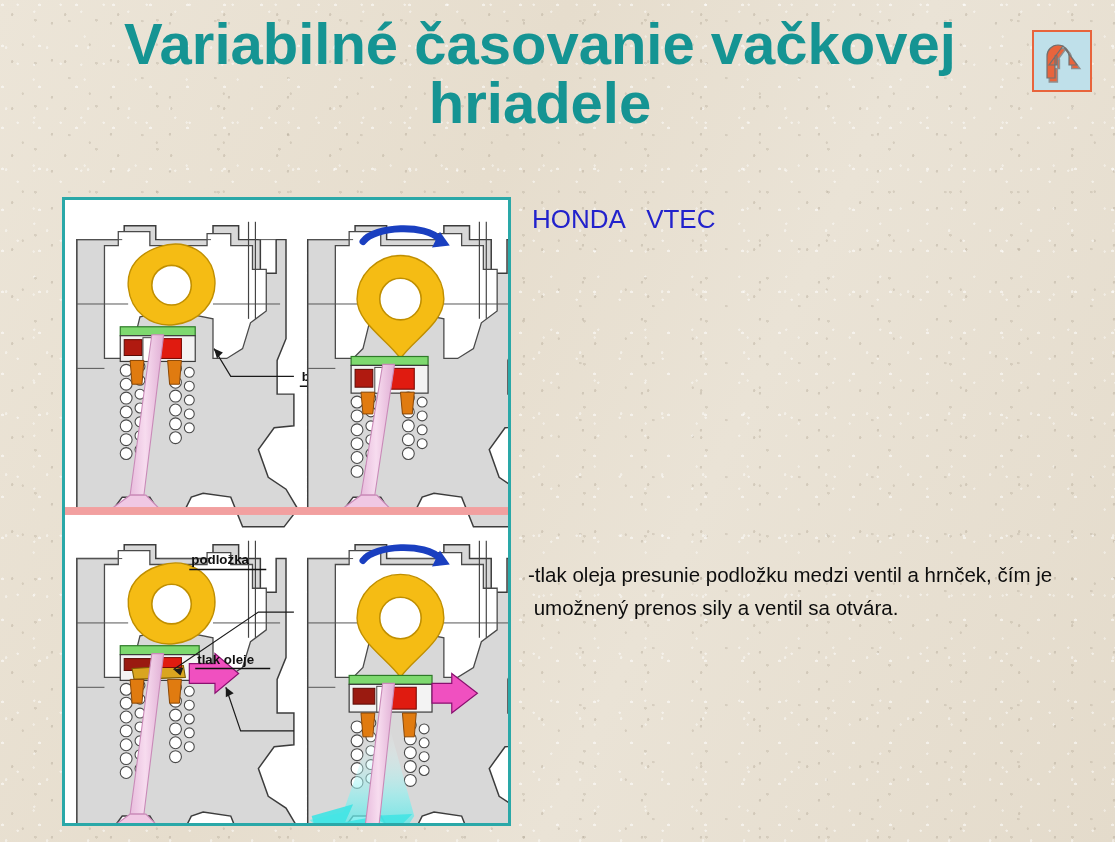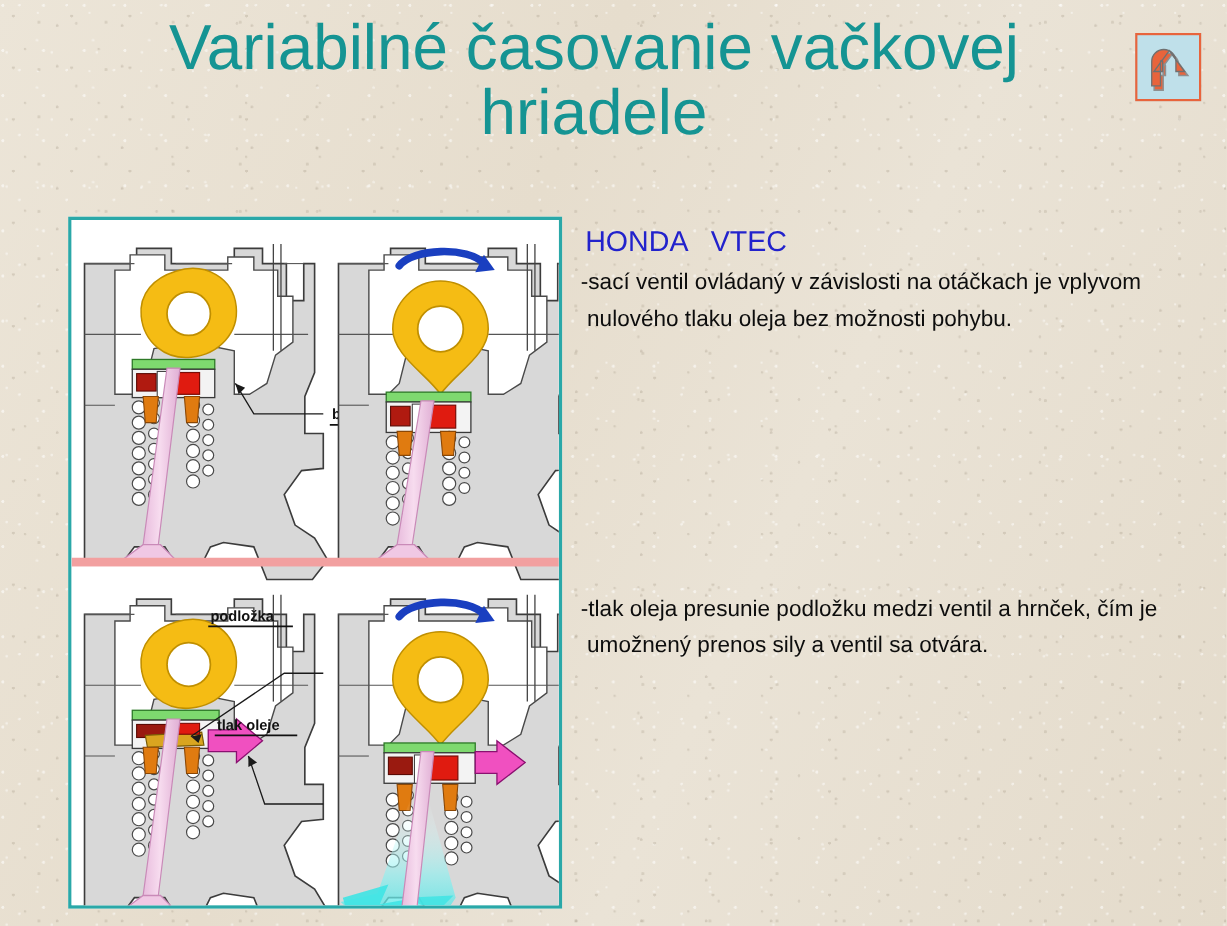--- a/index.html
+++ b/index.html
@@ -40,21 +40,21 @@
   
   #title {
     position: absolute;
     left: 70px;
     top: 14px;
     width: 940px;
     text-align: center;
     color: #159493;
     font-size: 58px;
     line-height: 1.02;
-    font-weight: 400;
+    font-weight: 700;
     letter-spacing: 0px;
     font-family: "Liberation Sans", sans-serif;
   }
 
   
   #return-btn {
     position: absolute;
     left: 1032px;
     top: 30px;
     width: 60px;
@@ -89,21 +89,21 @@
     font-weight: normal;
     white-space: pre;
   }
   .body-para {
     position: absolute;
     color: #0d0d0d;
     font-size: 20.5px;
     line-height: 33px;
   }
   #para-1 { left: 528px; top: 240px; width: 580px; }
-  #para-2 { left: 528px; top: 537px; width: 580px; }
+  #para-2 { left: 528px; top: 558px; width: 580px; }
   .body-para .ln { display: block; white-space: pre; }
 </style>
 </head>
 <body>
 
 <div id="slide">
 
   <div id="title">Variabilné časovanie vačkovej hriadele</div>
 
   <div id="return-btn">
@@ -462,23 +462,19 @@
         </g>
 
         <path d="M88 166 L100 166 L84 312 L70 312 Z" fill="url(#stemGrad)" stroke="#c98ab8" stroke-width="1.1"></path>
         <path d="M70 312 L86 312 L104 328 L48 328 Z" fill="#f0c8e4" stroke="#c98ab8" stroke-width="1.2"></path>
       </g>
     </svg>
   </div>
 
   <div id="honda-heading">HONDA   VTEC</div>
 
-  <div id="para-1" class="body-para">
-    <span class="ln">-sací ventil ovládaný v závislosti na otáčkach je vplyvom</span>
-    <span class="ln"> nulového tlaku oleja bez možnosti pohybu.</span>
-  </div>
 
   <div id="para-2" class="body-para">
     <span class="ln">-tlak oleja presunie podložku medzi ventil a hrnček, čím je</span>
     <span class="ln"> umožnený prenos sily a ventil sa otvára.</span>
   </div>
 
 </div>
 
 </body></html>

